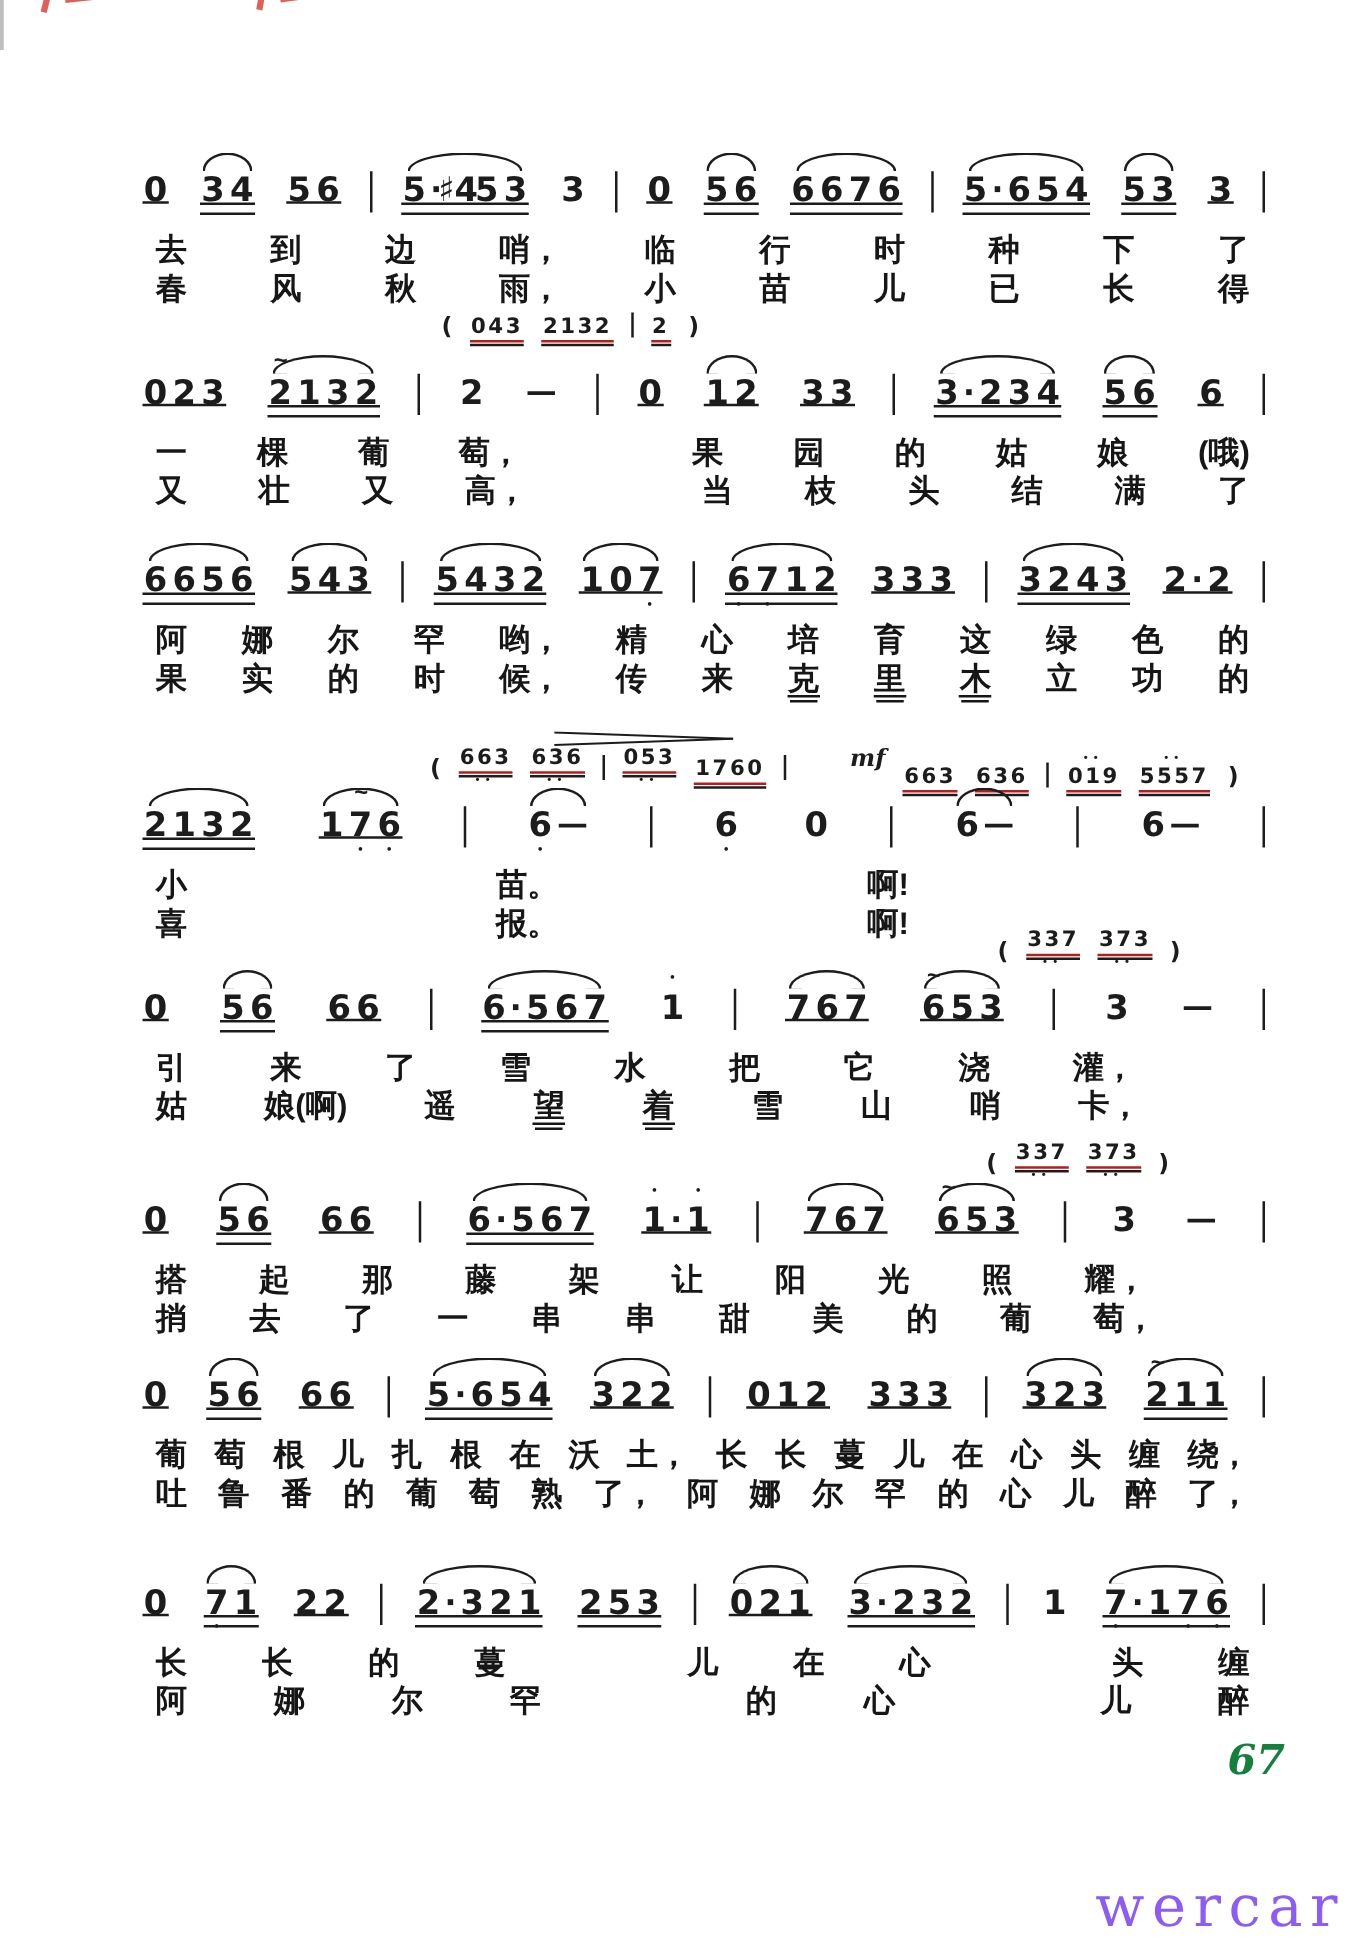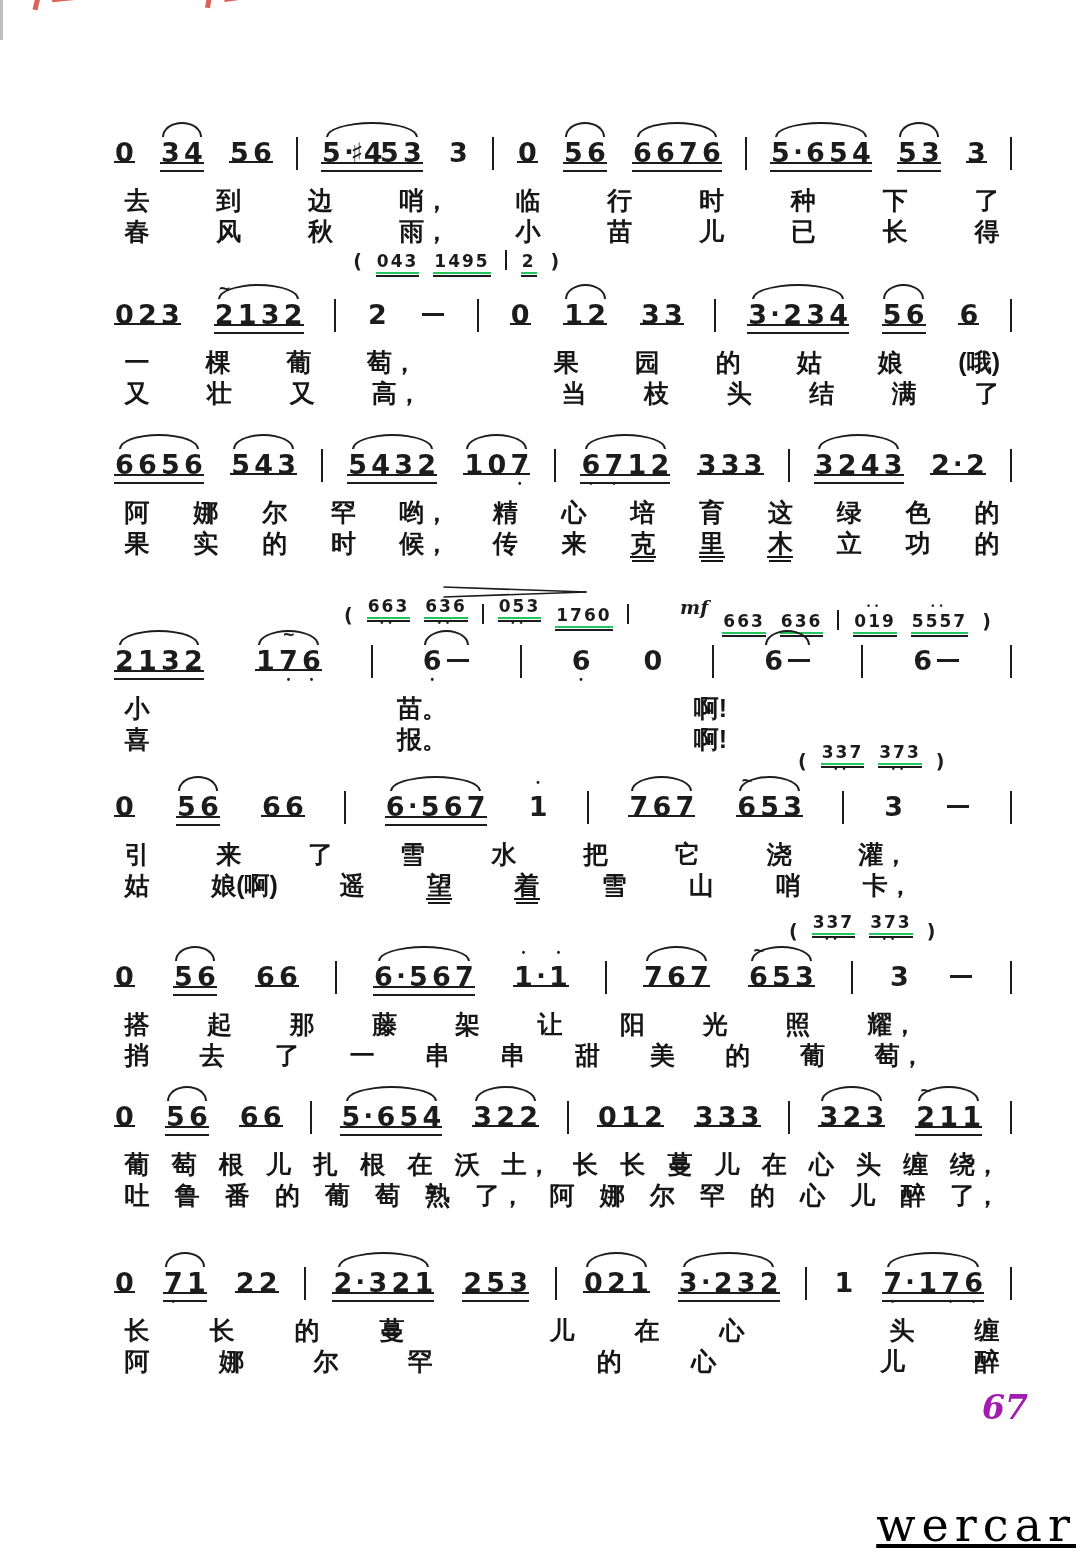--- a/index.html
+++ b/index.html
@@ -37,42 +37,42 @@
   .top.orn{font-size:19px;line-height:9px;letter-spacing:-1px;}
   .d{height:30px;line-height:30px;font:700 27px "DejaVu Sans",sans-serif;text-align:center;}
   .d.adot{font-size:25px;}
   .d.dash{position:relative;width:100%;}
   .d.dash::after{content:'';position:absolute;left:3px;right:3px;top:14px;height:3px;background:#1c1c1c;}
   .bot{height:13px;line-height:9px;font-size:10px;font-weight:700;}
 
   .cue{position:absolute;top:-34px;left:30%;display:inline-flex;align-items:flex-end;gap:14px;}
   .cpart{display:inline-flex;flex-direction:column;align-items:center;}
   .ctxt{font:700 17px "DejaVu Sans",sans-serif;letter-spacing:2px;}
-  .cul{position:relative;border-bottom:2px solid #22c55e;padding:0 1px 1px;}
+  .cul{position:relative;border-bottom:2px solid #b91c1c;padding:0 1px 1px;}
   .cul::after{content:'';position:absolute;left:0;right:0;bottom:-5px;height:0;border-top:2px solid #1c1c1c;}
   .cdots{height:9px;line-height:8px;font-size:9px;letter-spacing:5px;font-weight:700;}
   .cb{width:2px;height:20px;background:#1c1c1c;margin-bottom:4px;}
   .cd{font:italic 700 19px "DejaVu Serif",serif;margin:0 0 16px;}
   .cp{font:700 19px "DejaVu Sans",sans-serif;margin-bottom:2px;}
   .chair{position:absolute;top:-12px;left:34%;width:52%;height:12px;pointer-events:none;}
   .system:nth-child(2) .cue{left:27%}
   .system:nth-child(4) div.cue:first-of-type{left:26%}
   .system:nth-child(4) div.cue:last-of-type{left:63%}
   .system:nth-child(5) .cue{left:76%}
   .system:nth-child(6) .cue{left:75%}
 
   .lyr{display:flex;justify-content:space-between;padding:0 16px;margin-top:5px;
        font-size:25px;font-weight:700;color:#161616;line-height:26px;}
   .syl{position:relative;min-width:26px;text-align:center;white-space:nowrap;}
   .syl.ul{border-bottom:2px solid #161616;}
   .syl.ul::after{content:'';position:absolute;left:2px;right:2px;bottom:-6px;border-top:2px solid #161616;}
 
-  .pageno{position:absolute;top:1388px;right:52px;font:italic 700 33px "DejaVu Serif",serif;color:#a21caf;}
+  .pageno{position:absolute;top:1388px;right:52px;font:italic 700 33px "DejaVu Serif",serif;color:#15803d;}
   .watermark{position:absolute;bottom:0px;right:4px;font:400 46px "DejaVu Serif",serif;
-             color:#000000;letter-spacing:6px;text-decoration:underline;}
+             color:#8b5cf6;letter-spacing:6px;}
 </style>
 </head>
 <body>
 
 <div class="page">
   <div class="edge"></div>
   <div class="rf rf1"></div>
   <div class="rf rf2"></div>
   <div class="rf rf3"></div>
   <div class="rf rf4"></div>
@@ -311,21 +311,21 @@
             </span>
           </span>
           <div class="cue">
             <span class="cpart">
               <span class="cp">(</span>
             </span>
             <span class="cpart">
               <span class="ctxt cul">043</span>
             </span>
             <span class="cpart">
-              <span class="ctxt cul">1495</span>
+              <span class="ctxt cul">2132</span>
             </span>
             <span class="cb"></span>
             <span class="cpart">
               <span class="ctxt cul">2</span>
             </span>
             <span class="cpart">
               <span class="cp">)</span>
             </span>
           </div>
           <span class="g u0">

